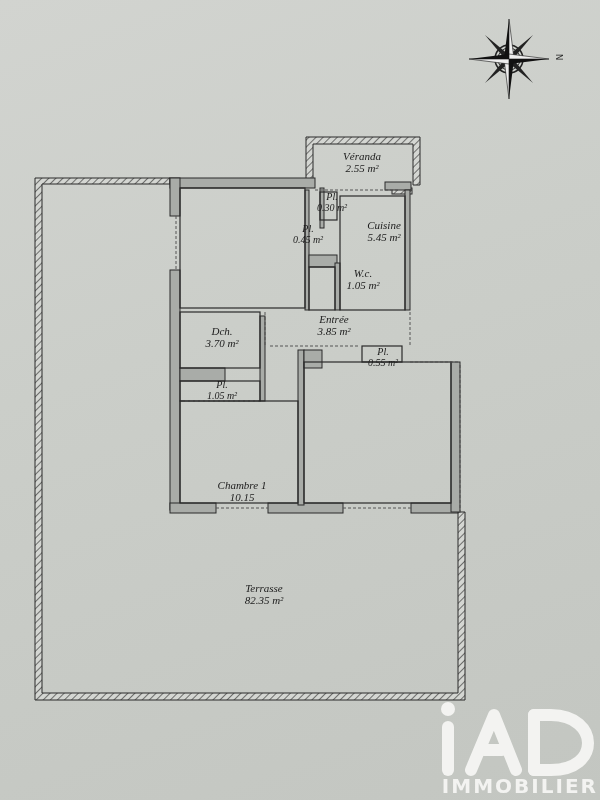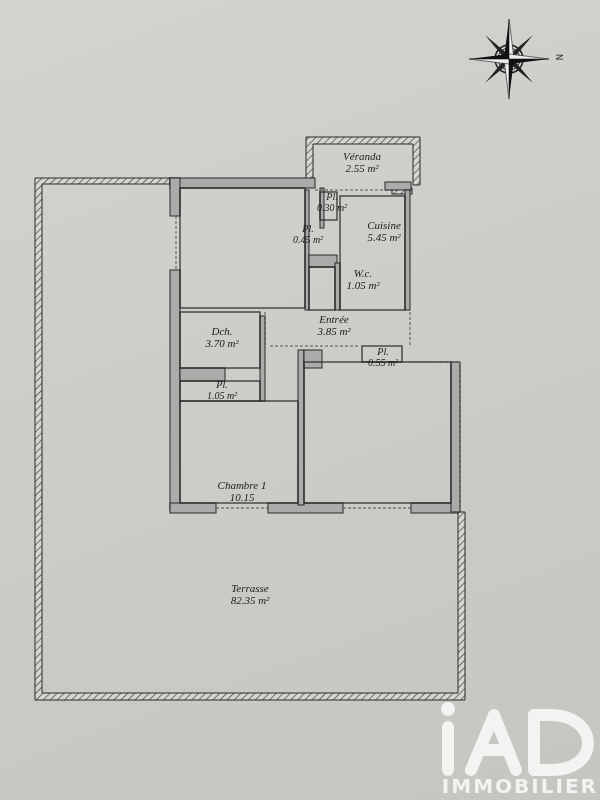--- a/index.html
+++ b/index.html
@@ -126,21 +126,21 @@
     <span class="a">0.55 m²</span>
   </div>
   <div class="lbl sm" style="left:200px;top:380px;width:44px;">
     <span class="n">Pl.</span>
     <span class="a">1.05 m²</span>
   </div>
   <div class="lbl big" style="left:200px;top:432px;width:84px;margin-top:48px;">
     <span class="n">Chambre 1</span>
     <span class="a">10.15</span>
   </div>
-  <div class="lbl big" style="left:210px;top:583px;width:80px;">
+  <div class="lbl big" style="left:224px;top:583px;width:80px;">
     <span class="n">Terrasse</span>
     <span class="a">82.35 m²</span>
   </div>
 
   <svg class="compass" viewBox="0 0 82 82">
     <g transform="translate(41,41)">
       <circle r="14" fill="none" stroke="#222" stroke-width="1.5"></circle>
       <circle r="11" fill="none" stroke="#222" stroke-width="1"></circle>
       <polygon points="0,-4 -24,-24 -4,0" fill="#222"></polygon>
       <polygon points="0,-4 24,-24 4,0" fill="#222"></polygon>

